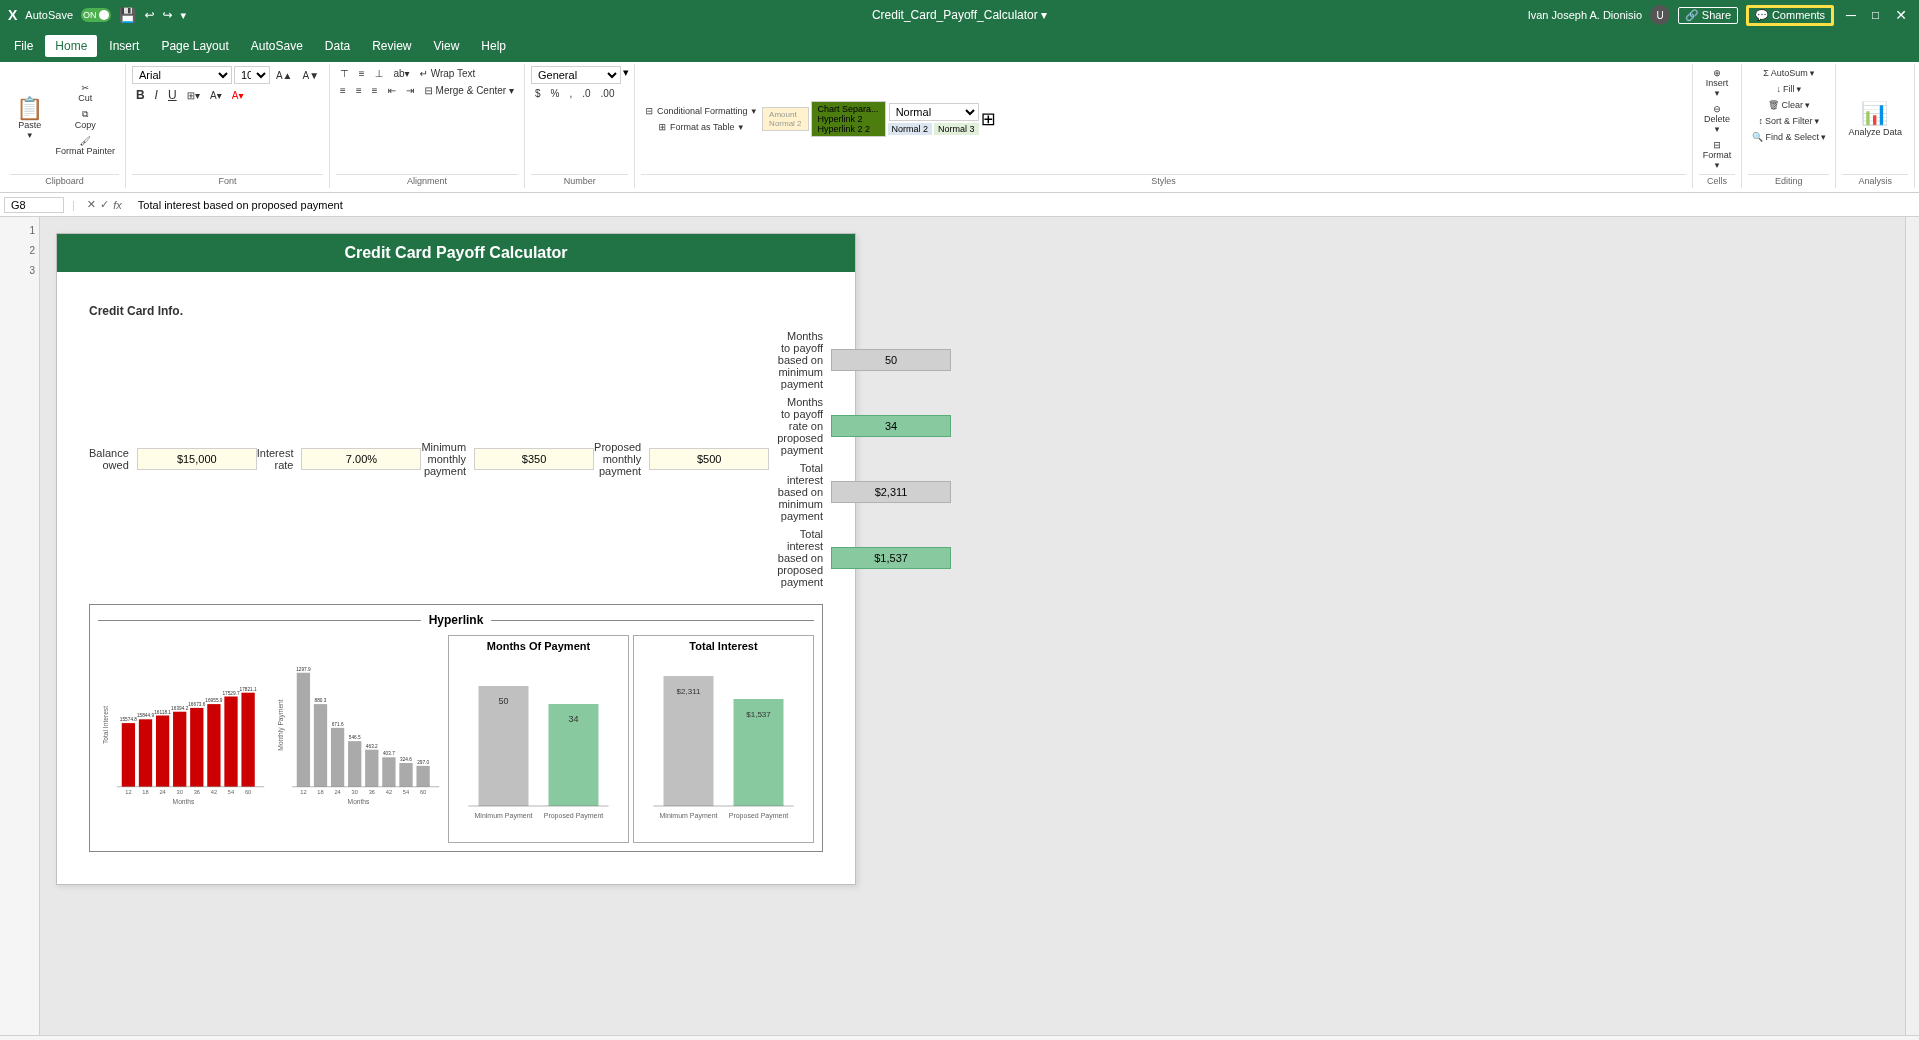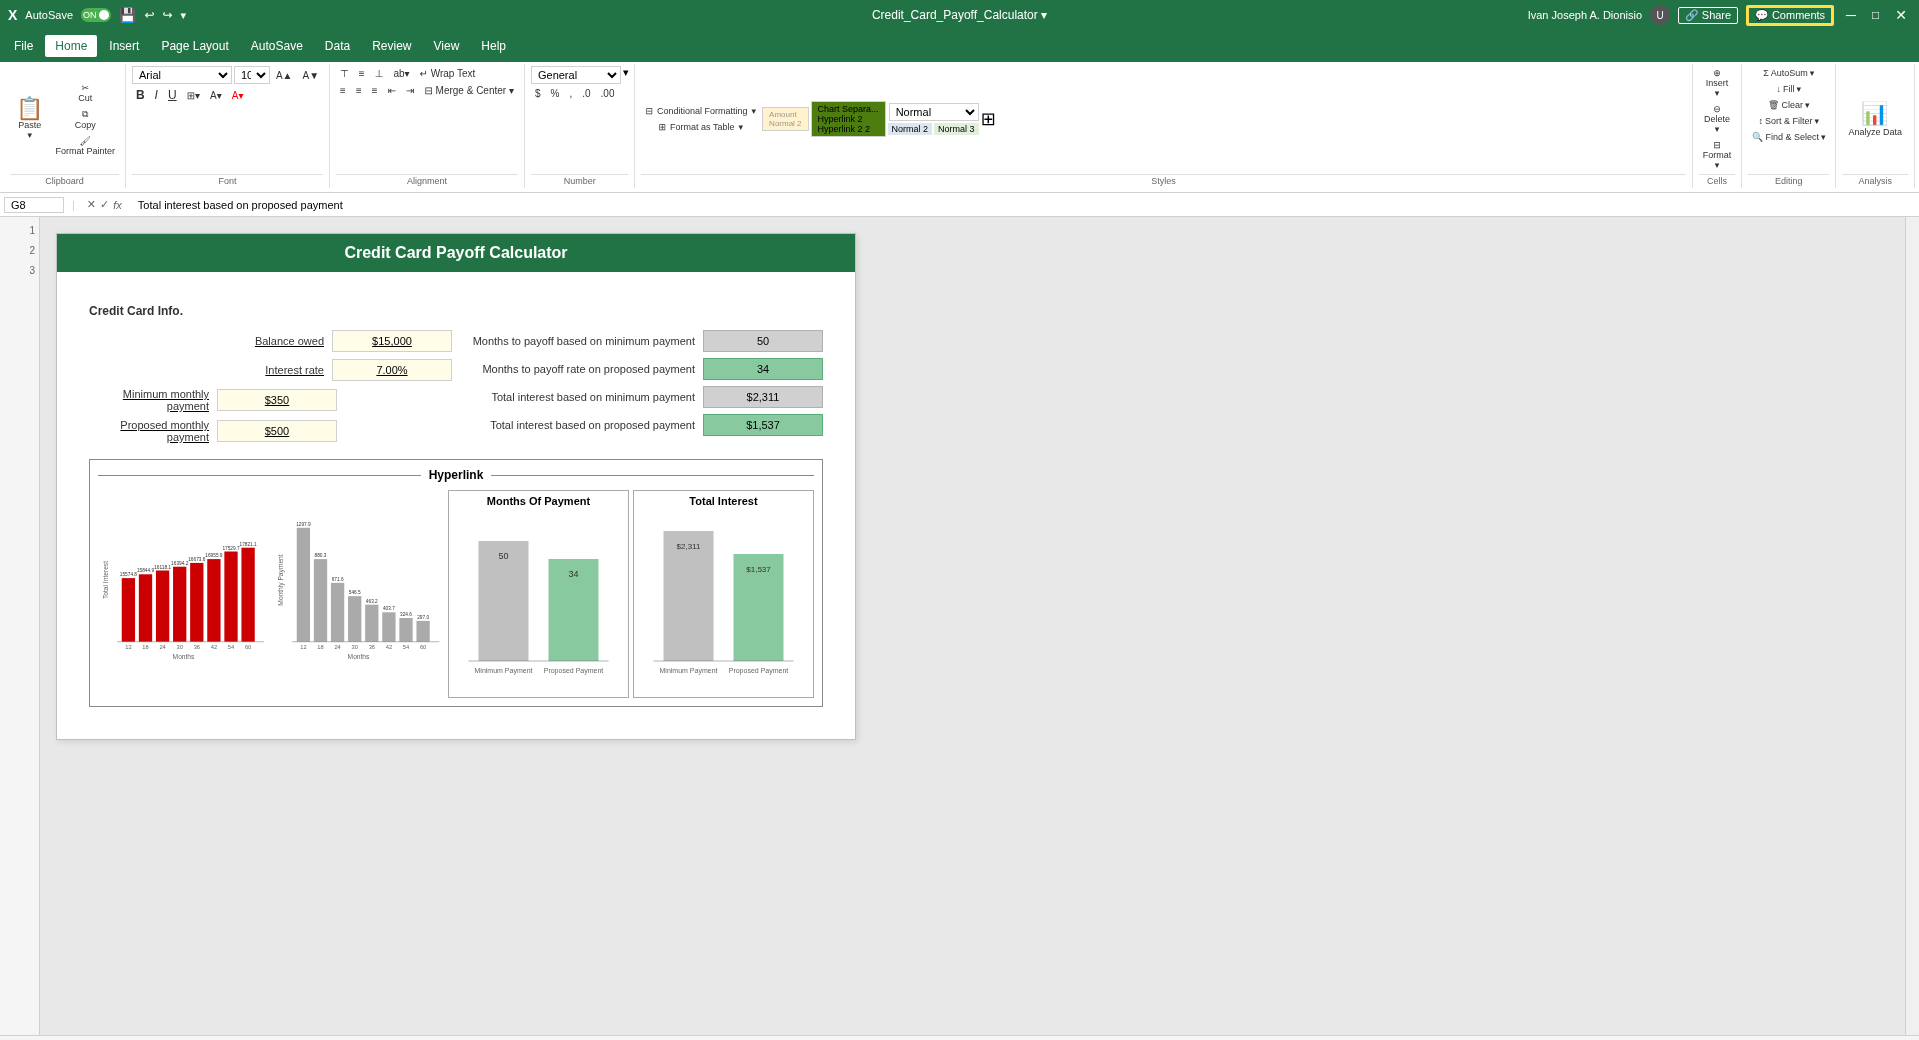--- a/index.html
+++ b/index.html
@@ -132,21 +132,21 @@
       font-size: 12px;
     }
 
     .input-grid {
       display: grid;
       grid-template-columns: 1fr 1fr;
       gap: 8px;
       margin-bottom: 16px;
     }
 
-    .input-section { display: flex; flex-direction: column; gap: 7px; text-decoration: underline; }
+    .input-section { display: flex; flex-direction: row; gap: 0; }
     .results-section { display: flex; flex-direction: column; gap: 6px; }
 
     .input-row {
       display: flex;
       align-items: center;
       gap: 8px;
     }
     .input-label {
       font-size: 11px;
       color: #333;

